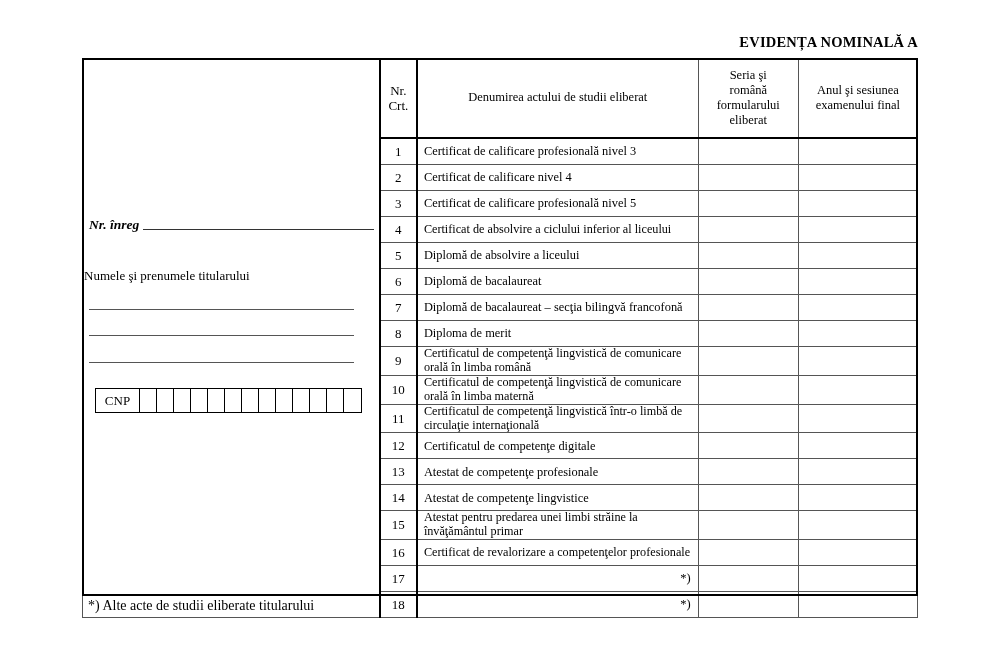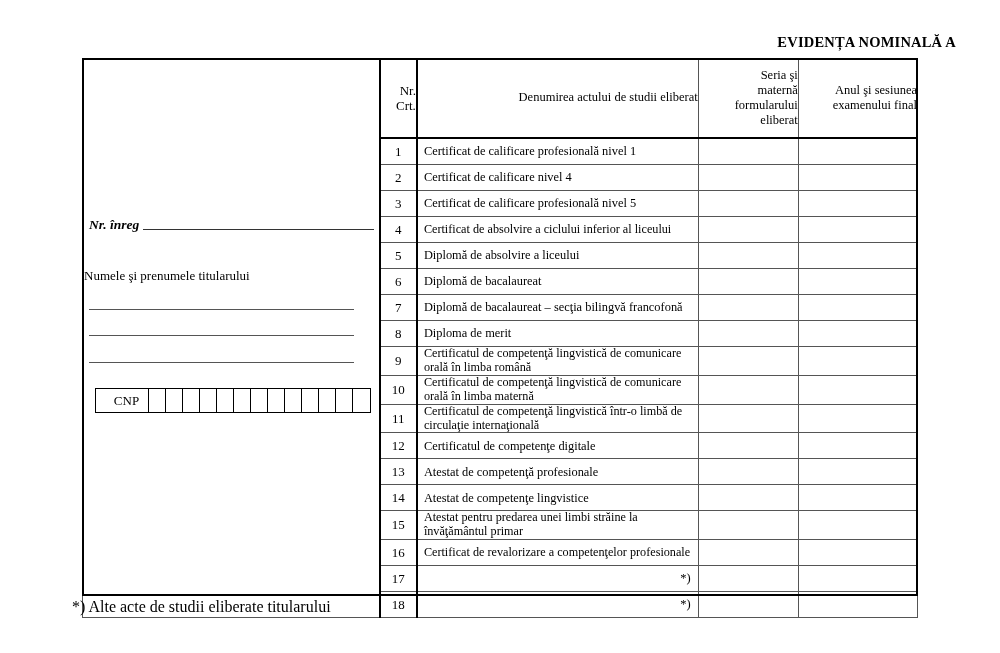--- a/index.html
+++ b/index.html
@@ -20,21 +20,20 @@
   
   .doc-heading {
     position: absolute;
     top: 34px;
     left: 0;
     width: 918px;
     text-align: right;
     font-weight: bold;
     font-size: 14.5px;
     letter-spacing: 0.2px;
-    padding-left: 38px;
   }
 
   
   .form-table {
     position: absolute;
     left: 82px;
     top: 58px;
     width: 836px;
     border-collapse: collapse;
     table-layout: fixed;
@@ -67,21 +66,21 @@
   .col-left   { width: 297px; }
   .col-nr     { width: 37px;  }
   .col-name   { width: 281px; }
   .col-seria  { width: 100px; }
   .col-anul   { width: 119px; }
   .sep-right { border-right: 2px solid #000 !important; }
 
   
   .hdr {
     height: 78px;
-    text-align: right;
+    text-align: center;
     font-size: 12.5px;
     line-height: 1.22;
     border-bottom: 2px solid #000 !important;
   }
   .hdr-nr { font-size: 13px; line-height: 1.18; }
 
   
   .row-cell-nr {
     text-align: center;
     font-size: 13px;
@@ -154,44 +153,43 @@
 
   
   .cnp-wrap {
     position: absolute;
     left: 12px;
     top: 318px;
     display: flex;
     border: 1.5px solid #000;
     box-sizing: border-box;
     height: 25px;
-    padding-left: 9px;
   }
   .cnp-label {
     width: 44px;
     display: flex;
     align-items: center;
     justify-content: center;
     font-size: 13px;
     border-right: 1.5px solid #000;
     box-sizing: border-box;
   }
   .cnp-cell {
     width: 17px;
     border-right: 1.2px solid #000;
     box-sizing: border-box;
   }
   .cnp-cell:last-child { border-right: none; }
 
   
   .footnote {
     position: absolute;
-    left: 72px;
+    left: 88px;
     top: 598px;
-    font-size: 16px;
+    font-size: 14px;
     text-align: right;
   }
 </style>
 </head>
 <body>
 
 <div class="doc-heading">EVIDENȚA NOMINALĂ A</div>
 
 <table class="form-table">
   <colgroup>
@@ -232,32 +230,32 @@
             </div>
           </div>
         </td>
         <td class="hdr hdr-nr sep-right">
           <div>Nr.</div>
           <div>Crt.</div>
         </td>
         <td class="hdr">Denumirea actului de studii eliberat</td>
         <td class="hdr">
           <div>Seria şi</div>
-          <div>maternă</div>
+          <div>română</div>
           <div>formularului</div>
           <div>eliberat</div>
         </td>
         <td class="hdr">
           <div>Anul şi sesiunea</div>
           <div>examenului final</div>
         </td>
       </tr>
       <tr>
         <td class="row-cell-nr sep-right">1</td>
-        <td class="row-cell-name">Certificat de calificare profesională nivel 1</td>
+        <td class="row-cell-name">Certificat de calificare profesională nivel 3</td>
         <td class="row-empty-field"></td>
         <td class="row-empty-field"></td>
       </tr>
       <tr>
         <td class="row-cell-nr sep-right">2</td>
         <td class="row-cell-name">Certificat de calificare nivel 4</td>
         <td class="row-empty-field"></td>
         <td class="row-empty-field"></td>
       </tr>
       <tr>
@@ -315,21 +313,21 @@
         <td class="row-empty-field"></td>
       </tr>
       <tr>
         <td class="row-cell-nr sep-right">12</td>
         <td class="row-cell-name">Certificatul de competenţe digitale</td>
         <td class="row-empty-field"></td>
         <td class="row-empty-field"></td>
       </tr>
       <tr>
         <td class="row-cell-nr sep-right">13</td>
-        <td class="row-cell-name">Atestat de competenţă profesionale</td>
+        <td class="row-cell-name">Atestat de competenţe profesionale</td>
         <td class="row-empty-field"></td>
         <td class="row-empty-field"></td>
       </tr>
       <tr>
         <td class="row-cell-nr sep-right">14</td>
         <td class="row-cell-name">Atestat de competenţe lingvistice</td>
         <td class="row-empty-field"></td>
         <td class="row-empty-field"></td>
       </tr>
       <tr>

